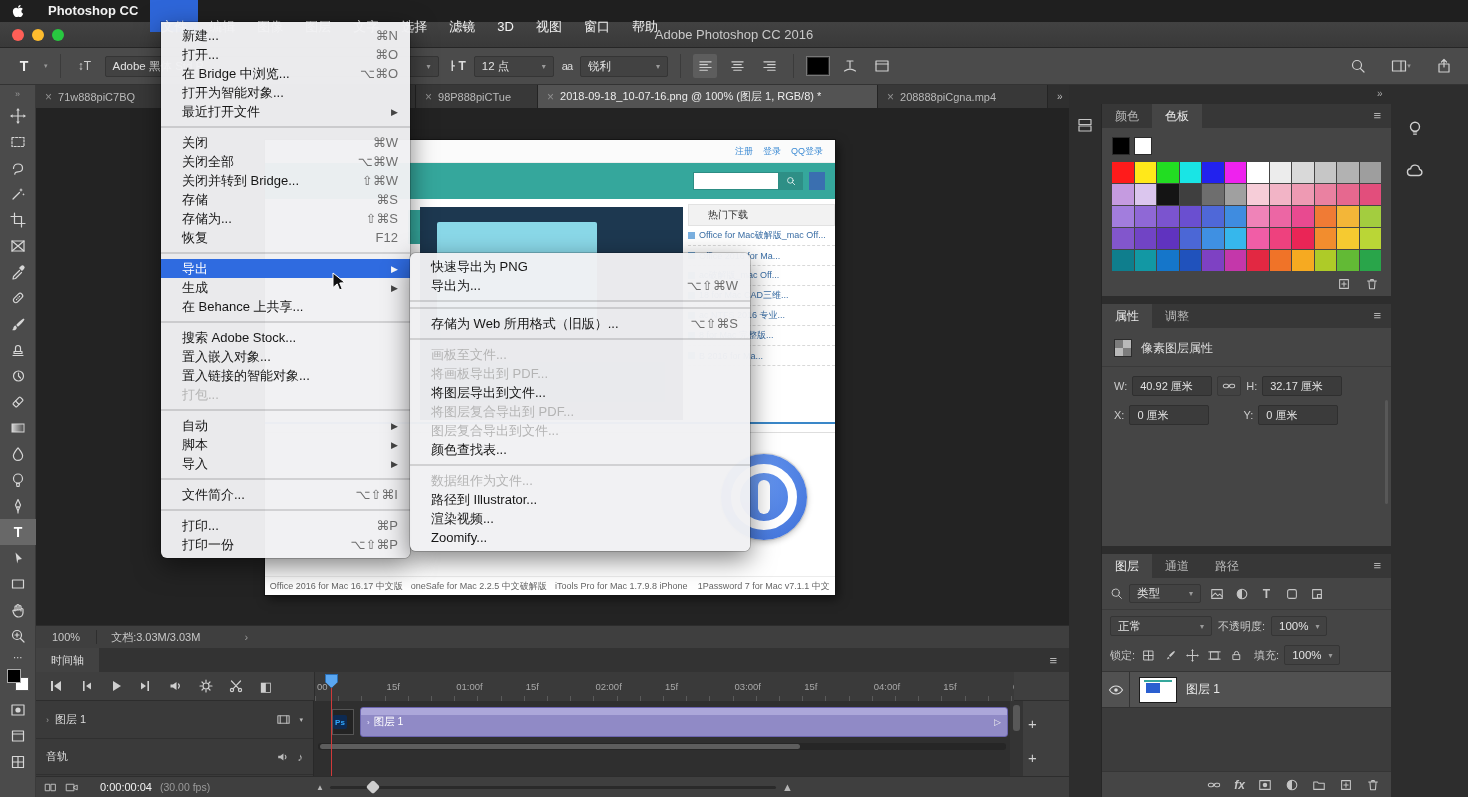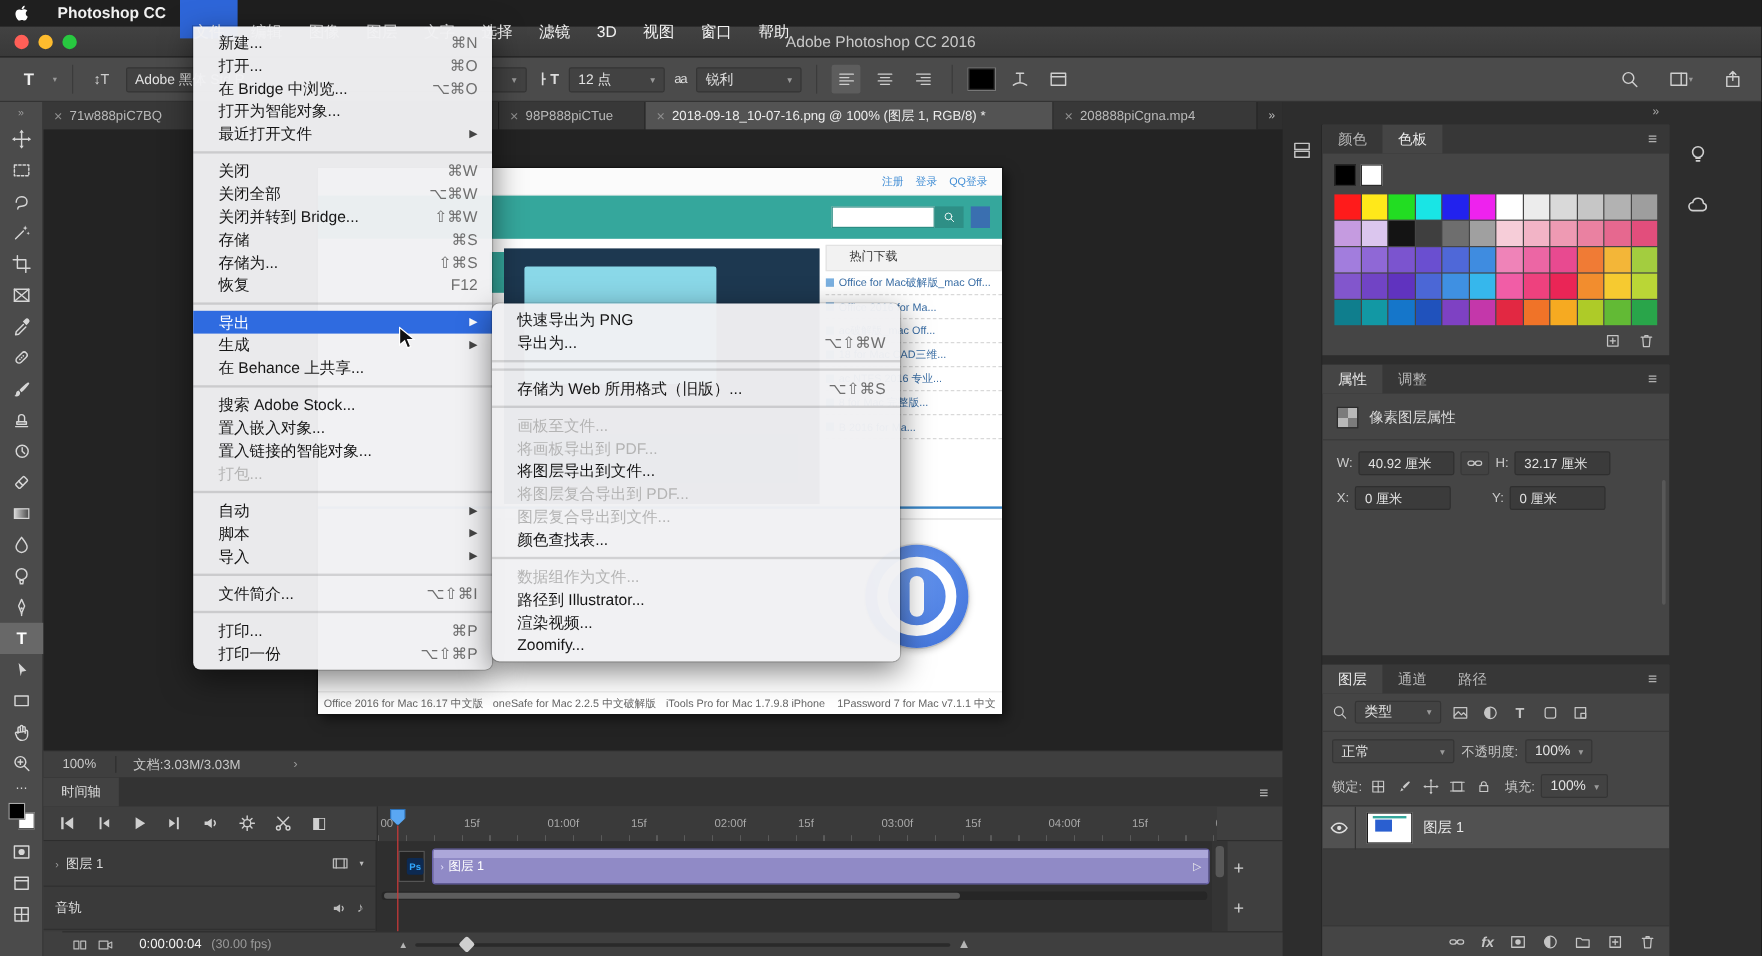--- a/index.html
+++ b/index.html
@@ -102,31 +102,31 @@
   .ruler{position:absolute;left:278px;top:24px;width:700px;height:29px;background:#3a3a3a;border-left:1px solid #2d2d2d;overflow:hidden}
   .ruler-labels{position:absolute;left:2px;top:4px;white-space:nowrap}
   .rl{display:inline-block;width:69.6px;color:#a8a8a8;font-size:9.5px}
   .ruler-ticks{position:absolute;left:0;bottom:0;width:100%;height:5px;background:repeating-linear-gradient(to right,#5a5a5a 0 1px,transparent 1px 23.2px)}
   .lanes{position:absolute;left:278px;top:53px;width:696px;height:75px;background:#2f2f2f}
   .tl-side{position:absolute;left:0;top:53px;width:278px;height:75px;background:#3a3a3a;border-right:1px solid #292929}
   .side-row{height:38px;display:flex;align-items:center;padding:0 10px;gap:6px;color:#ddd;font-size:11px;border-bottom:1px solid #303030}
   .side-ics{margin-left:auto;display:flex;gap:8px;color:#bbb;align-items:center}
   .clip{position:absolute;left:46px;top:6px;width:648px;height:30px;background:linear-gradient(#aca7da 0 7px,#908ac6 7px);border:1px solid #6b64ae;border-radius:3px;display:flex;align-items:center;padding:0 6px;color:#fff;font-size:10.5px;gap:4px}
   .clip-end{margin-left:auto;color:#eee;font-size:9px}
-  .clip-thumb{position:absolute;left:18px;top:8px;width:22px;height:26px;background:#232323;border:1px solid #555;display:flex;align-items:center;justify-content:flex-end}
+  .clip-thumb{position:absolute;left:18px;top:8px;width:22px;height:26px;background:#232323;border:1px solid #555;display:flex;align-items:center;justify-content:flex-start}
   .ps-mini{width:14px;height:14px;background:#0d2a52;color:#31a8ff;font-size:8px;font-weight:bold;display:flex;align-items:center;justify-content:center;border-radius:2px}
   .hscroll{position:absolute;left:4px;top:42px;width:688px;height:7px;background:#262626;border-radius:3px}
   .hscroll .thumb{position:absolute;left:2px;top:1px;width:480px;height:5px;background:#5d5d5d;border-radius:3px}
   .vscroll{position:absolute;left:974px;top:53px;width:13px;height:75px;background:#343434}
   .vscroll .thumb{position:absolute;left:3px;top:4px;width:7px;height:26px;background:#585858;border-radius:3px}
   .tl-rail{position:absolute;left:988px;top:53px;width:45px;height:75px}
   .railplus{position:absolute;left:4px;color:#cfcfcf;font-size:15px}
   .playhead{position:absolute;left:289px;top:26px;width:13px;height:14px;background:#5aa7f2;border:1px solid #2b6fb5;clip-path:polygon(0 0,100% 0,100% 55%,50% 100%,0 55%);z-index:6}
   .playline{position:absolute;left:295px;top:40px;width:1px;height:88px;background:#d03a3a;z-index:5}
-  .tl-foot{position:absolute;left:16px;bottom:0;width:100%;height:21px;background:#3f3f3f;border-top:1px solid #2d2d2d;display:flex;align-items:center;padding:0 8px;gap:8px;color:#bdbdbd}
+  .tl-foot{position:absolute;left:0;bottom:0;width:100%;height:21px;background:#3f3f3f;border-top:1px solid #2d2d2d;display:flex;align-items:center;padding:0 8px;gap:8px;color:#bdbdbd}
   .tl-time{color:#f2f2f2;font-size:11px;margin-left:14px}
   .tl-fps{color:#9a9a9a;font-size:10.5px}
   .zoomslider{position:absolute;left:294px;top:9px;width:446px;height:3px;background:#2a2a2a;border-radius:2px}
   .zoomslider .zth{position:absolute;left:38px;top:-4px;width:10px;height:10px;background:#cfcfcf;border-radius:2px;transform:rotate(45deg)}
   .mtn{color:#b5b5b5}
 
   
   .rightdock{position:absolute;left:1069px;top:0;width:399px;bottom:0;background:#2d2d2d}
   .dockhead{position:relative;height:19px}
   .dock-chev{position:absolute;left:308px;top:3px;color:#aaa;font-size:10px}

